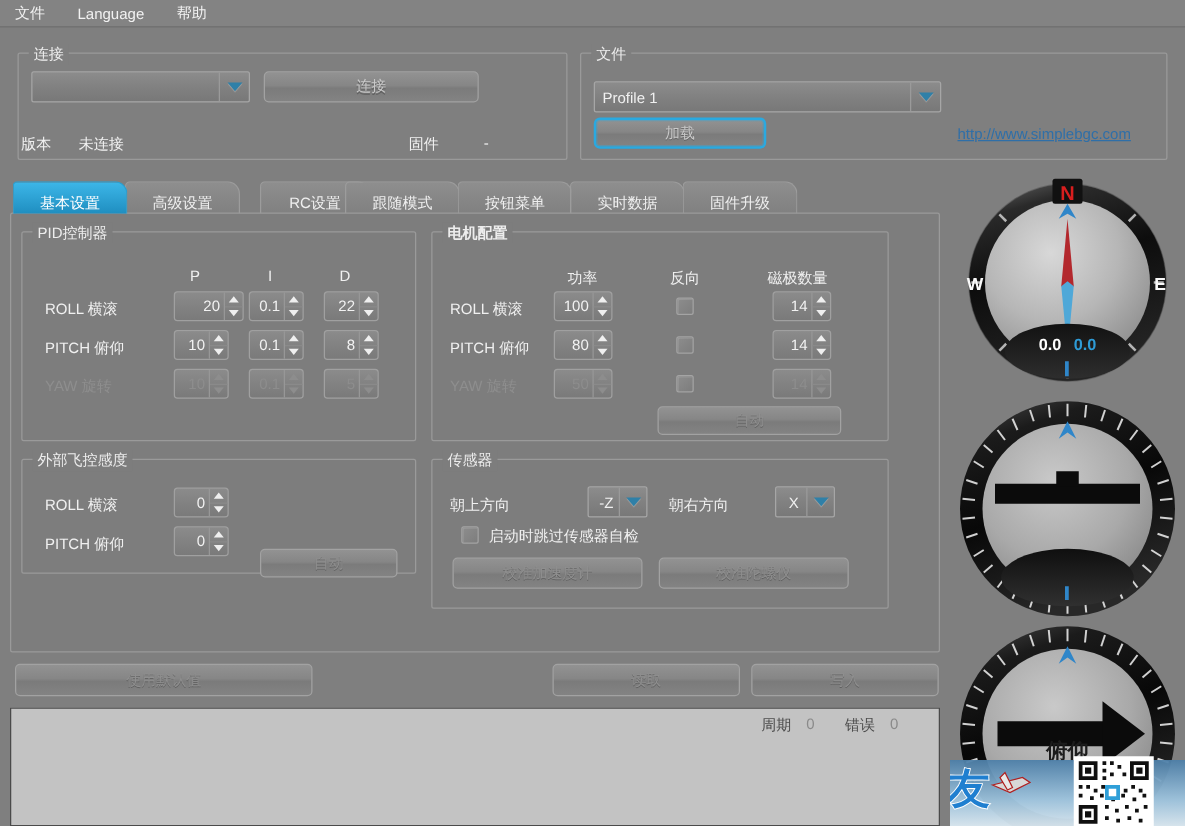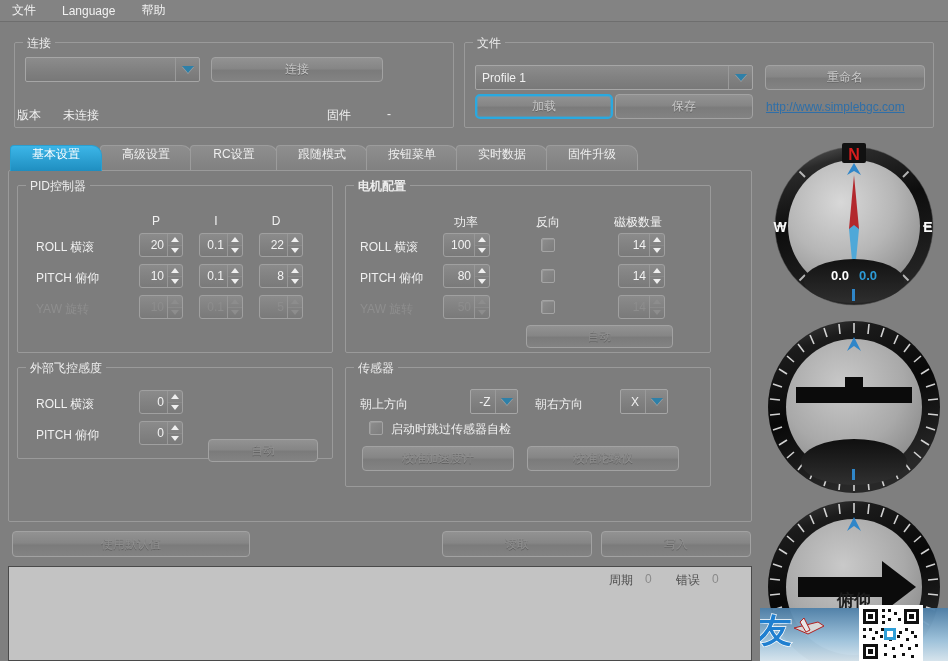--- a/index.html
+++ b/index.html
@@ -136,21 +136,21 @@
   
   .tabstrip {
     position: absolute; left: 0; top: 145px; width: 760px; height: 26px;
   }
   .tab {
     position: absolute; top: 0; height: 26px;
     background: linear-gradient(180deg,#8e8e8e 0%, #808080 100%);
     border: 1px solid #9c9c9c;
     border-bottom: none;
     border-radius: 4px 10px 0 0;
-    display: flex; align-items: flex-start; justify-content: center;
+    display: flex; align-items: flex-end; justify-content: center;
     font-size: 12px; color: #efefef;
     cursor: default;
   }
   .tab.active {
     background: linear-gradient(180deg,#3cb6e8 0%, #1f8ec0 100%);
     color: #ffffff;
     border-color: #2a9fd0;
     z-index: 5;
   }
 
@@ -222,39 +222,33 @@
   <div class="combo" style="left:10px; top:22px; width:278px; height:25px;">
     <span class="cval">Profile 1</span>
     <span class="carrow">
         <i class="chev"></i>
       </span>
   </div>
 
   <div class="btn focused" style="left:10px; top:51px; width:138px; height:25px;">
     <span>加载</span>
   </div>
-  <div class="btn" style="left:150px; top:51px; width:138px; height:25px;">
-    <span>保存</span>
-  </div>
-
-  <div class="btn" style="left:300px; top:22px; width:160px; height:25px;">
-    <span>重命名</span>
-  </div>
+
 
   <span class="link" style="left:301px; top:57px;">http://www.simplebgc.com</span>
 </div>
 
 <div class="tabstrip">
   <div class="tab active" style="left:10px; width:92px;">
     <span>基本设置</span>
   </div>
   <div class="tab" style="left:100px; width:92px;">
     <span>高级设置</span>
   </div>
-  <div class="tab" style="left:190px; width:88px;">
+  <div class="tab" style="left:208px; width:88px;">
     <span>RC设置</span>
   </div>
   <div class="tab" style="left:276px; width:92px;">
     <span>跟随模式</span>
   </div>
   <div class="tab" style="left:366px; width:92px;">
     <span>按钮菜单</span>
   </div>
   <div class="tab" style="left:456px; width:92px;">
     <span>实时数据</span>
@@ -267,21 +261,21 @@
 <div class="panel">
 
   <div class="group" style="left:8px; top:14px; width:316px; height:168px; background:#7d7d7d;">
     <span class="legend" style="background:#7d7d7d;">PID控制器</span>
 
     <span class="lbl center" style="left:128px; top:28px; width:20px;">P</span>
     <span class="lbl center" style="left:188px; top:28px; width:20px;">I</span>
     <span class="lbl center" style="left:248px; top:28px; width:20px;">D</span>
 
     <span class="lbl" style="left:18px; top:53px;">ROLL 横滚</span>
-    <div class="spin" style="left:121px; top:47px; width:44px;">
+    <div class="spin" style="left:121px; top:47px; width:56px;">
       <span class="sv">20</span>
       <span class="sb">
         <span class="ar">
             <i class="up-tri"></i>
           </span>
         <span class="ar">
             <i class="dn-tri"></i>
           </span>
       </span>
     </div>

